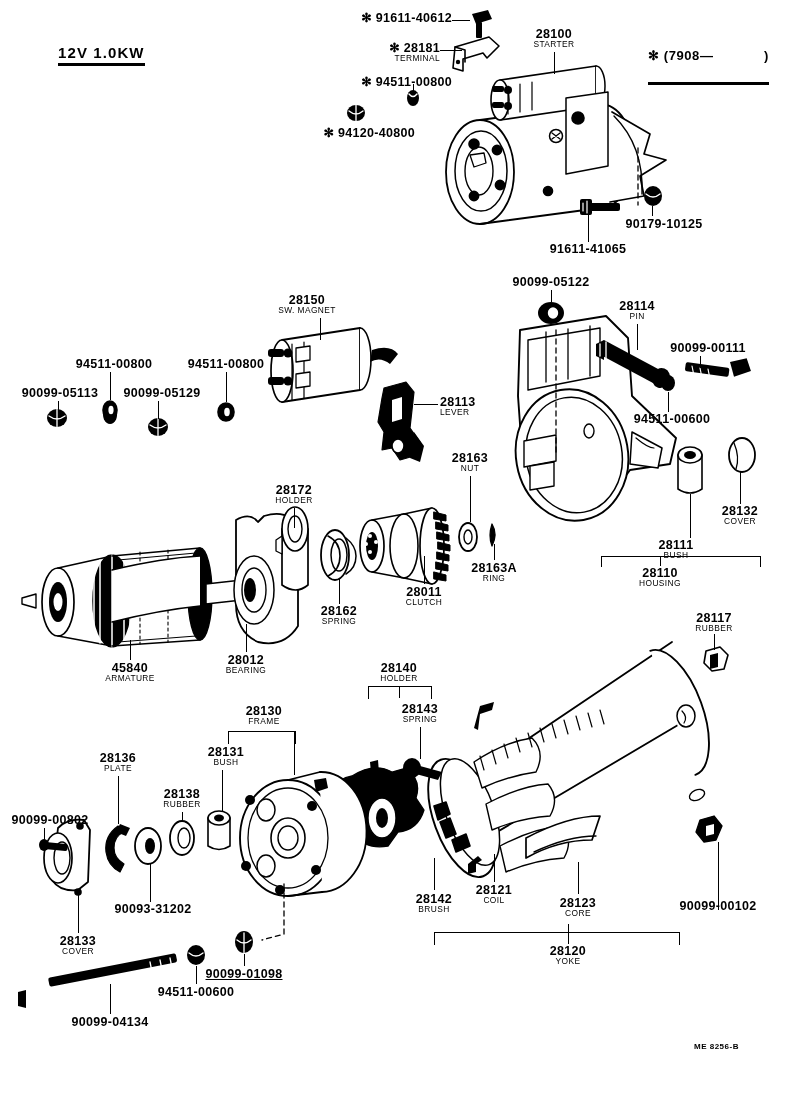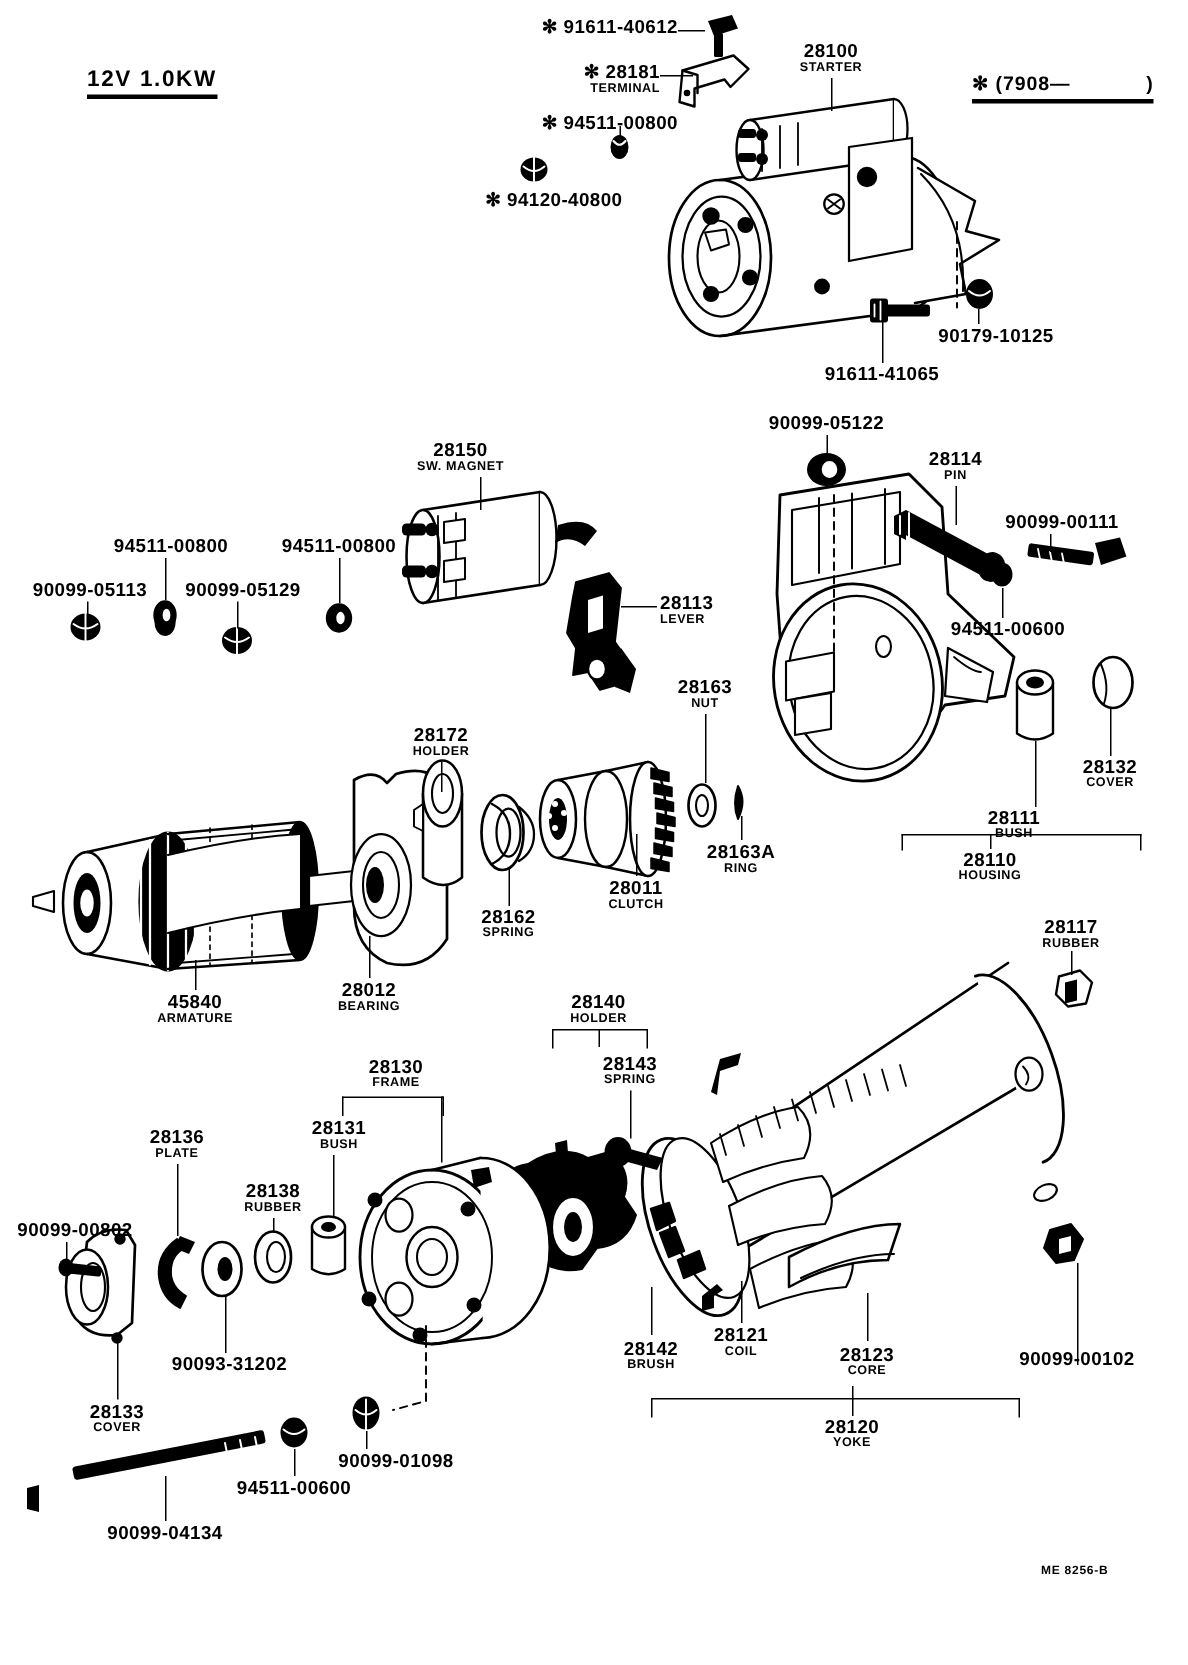--- a/index.html
+++ b/index.html
@@ -25,21 +25,21 @@
     line-height:1.02;
   }
   .num{
     font-size:12.5px;
     font-weight:bold;
     letter-spacing:.3px;
     display:block;
   }
   .sub{
     font-size:8.4px;
-    font-weight:bold;
+    font-weight:normal;
     letter-spacing:.4px;
     display:block;
     margin-top:-1px;
   }
   .ctr{text-align:center;transform:translateX(-50%);}
   .lft{text-align:left;}
   .rgt{text-align:right;transform:translateX(-100%);}
 
   .title{
     position:absolute;
@@ -50,21 +50,21 @@
     border-bottom:3px solid #000;
     padding-bottom:2px;
   }
   .note{
     position:absolute;
     font-size:13px;
     font-weight:bold;
     letter-spacing:.6px;
     color:#000;
     border-bottom:3px solid #000;
-    padding-bottom:3px;
+    padding-bottom:19px;
     white-space:pre;
   }
   .footer{
     position:absolute;
     font-size:8px;
     font-weight:bold;
     letter-spacing:.5px;
     color:#000;
   }
   
@@ -596,21 +596,21 @@
   <div class="lbl ctr" style="left:110px; top:1016px;">
     <span class="num">90099-04134</span>
   </div>
   <div class="ln lnv" style="left:110px; top:984px; height:30px;"></div>
 
   <div class="lbl ctr" style="left:196px; top:986px;">
     <span class="num">94511-00600</span>
   </div>
   <div class="ln lnv" style="left:196px; top:966px; height:18px;"></div>
 
-  <div class="lbl ctr" style="left:264px; top:968px;">
+  <div class="lbl ctr" style="left:244px; top:968px;text-decoration:underline;">
     <span class="num">90099-01098</span>
   </div>
   <div class="ln lnv" style="left:244px; top:954px; height:12px;"></div>
 
   <div class="lbl ctr" style="left:434px; top:893px;">
     <span class="num">28142</span>
     <span class="sub">BRUSH</span>
   </div>
   <div class="ln lnv" style="left:434px; top:858px; height:32px;"></div>
 

